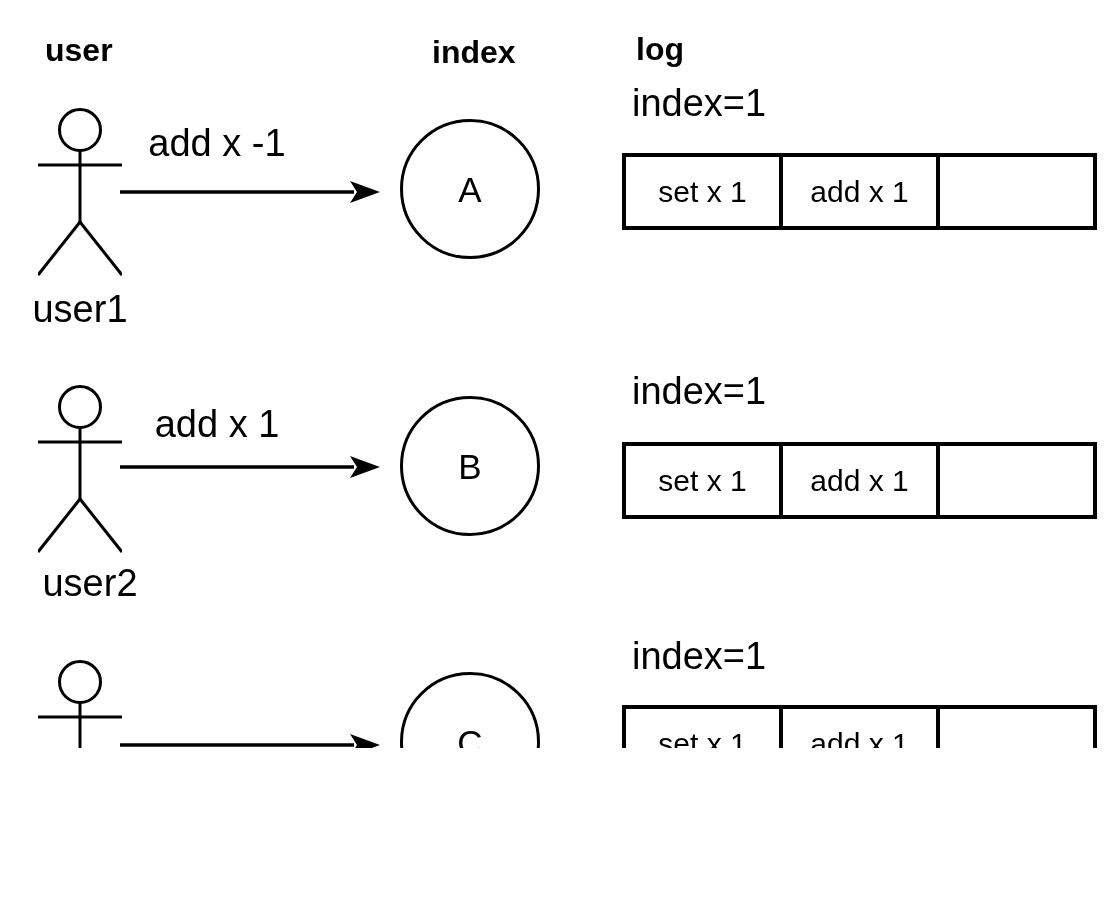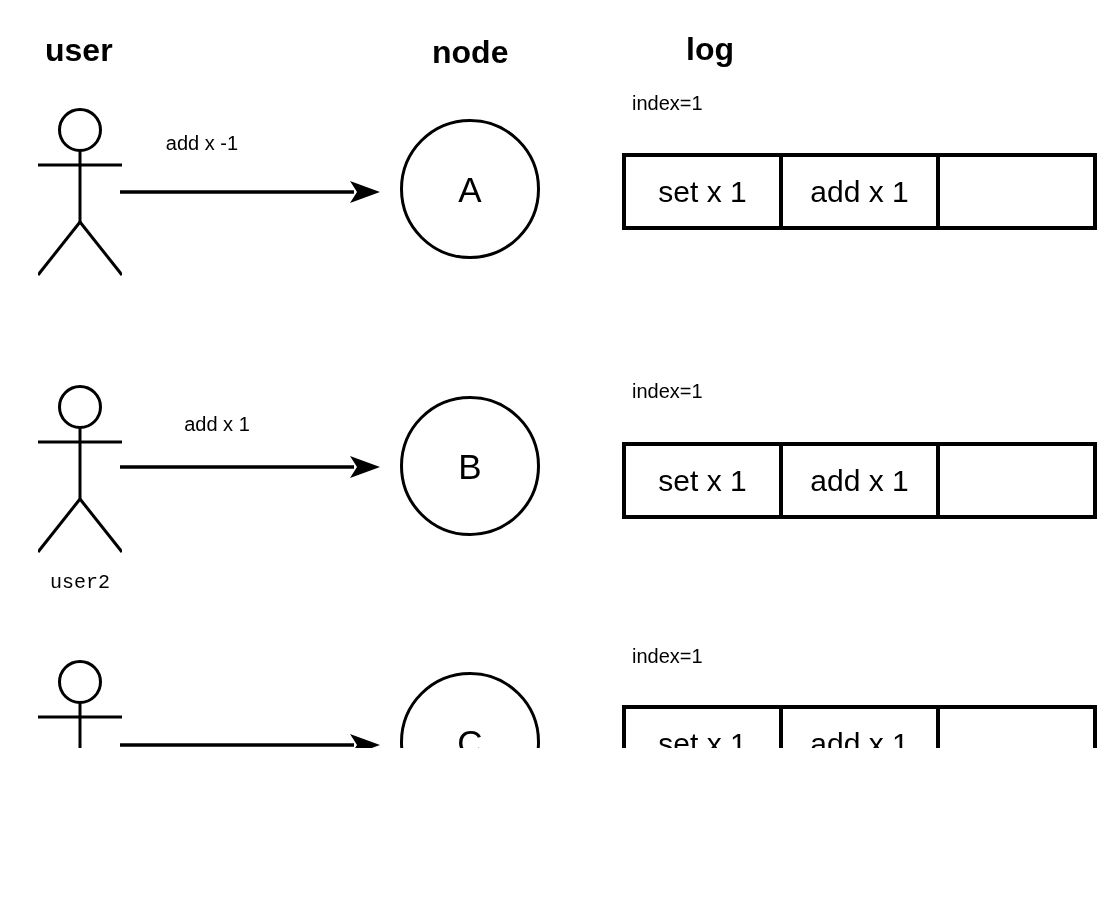--- a/index.html
+++ b/index.html
@@ -13,21 +13,21 @@
     overflow: hidden;
   }
   .abs { position: absolute; }
   .hdr {
     font-weight: bold;
     font-size: 32px;
     line-height: 38px;
     white-space: nowrap;
   }
   .lbl {
-    font-size: 20px;
+    font-size: 38px;
     line-height: 36px;
     white-space: nowrap;
   }
   .cmd-label {
     width: 260px;
     text-align: center;
   }
   .user-label {
     width: 160px;
     text-align: center;
@@ -66,33 +66,34 @@
   .log-cell + .log-cell { border-left: 4px solid #000000; }
   .index-label { left: 632px; }
   svg line, svg circle { stroke: #000000; fill: none; }
 </style>
 </head>
 <body>
 
 <div class="canvas">
 
   <div class="abs hdr" style="left:45px; top:31px;">user</div>
-  <div class="abs hdr" style="left:432px; top:33px;">node</div>
-  <div class="abs hdr" style="left:686px; top:30px;">log</div>
+  <div class="abs hdr" style="left:432px; top:33px;">index</div>
+  <div class="abs hdr" style="left:636px; top:30px;">log</div>
 
   <div class="abs" style="left:38px; top:108px;">
     <svg width="84" height="168" viewBox="0 0 84 168">
       <circle cx="42" cy="22" r="20.5" stroke-width="3"></circle>
       <line x1="42" y1="43" x2="42" y2="114" stroke-width="3"></line>
       <line x1="0" y1="57" x2="84" y2="57" stroke-width="3"></line>
       <line x1="42" y1="114" x2="0" y2="167" stroke-width="3"></line>
       <line x1="42" y1="114" x2="84" y2="167" stroke-width="3"></line>
     </svg>
   </div>
-  <div class="abs lbl cmd-label" style="left:72px; top:125px;">add x -1</div>
+  <div class="abs lbl user-label" style="left:0px; top:291px;">user1</div>
+  <div class="abs lbl cmd-label" style="left:87px; top:125px;">add x -1</div>
   <div class="abs" style="left:120px; top:179px;">
     <svg width="260" height="26" viewBox="0 0 260 26">
       <line x1="0" y1="13" x2="234" y2="13" stroke-width="3.5"></line>
       <polygon points="230,2 260,13 230,24 237,13" fill="#000000" stroke="none"></polygon>
     </svg>
   </div>
   <div class="abs node-circle" style="left:400px; top:119px;">
     <span class="node-letter">A</span>
   </div>
   <div class="abs lbl index-label" style="top:85px;">index=1</div>
@@ -104,21 +105,21 @@
 
   <div class="abs" style="left:38px; top:385px;">
     <svg width="84" height="168" viewBox="0 0 84 168">
       <circle cx="42" cy="22" r="20.5" stroke-width="3"></circle>
       <line x1="42" y1="43" x2="42" y2="114" stroke-width="3"></line>
       <line x1="0" y1="57" x2="84" y2="57" stroke-width="3"></line>
       <line x1="42" y1="114" x2="0" y2="167" stroke-width="3"></line>
       <line x1="42" y1="114" x2="84" y2="167" stroke-width="3"></line>
     </svg>
   </div>
-  <div class="abs lbl user-label" style="left:0px; top:565px;font-family:Liberation Mono, monospace;">user2</div>
+  <div class="abs lbl user-label" style="left:10px; top:565px;">user2</div>
   <div class="abs lbl cmd-label" style="left:87px; top:406px;">add x 1</div>
   <div class="abs" style="left:120px; top:454px;">
     <svg width="260" height="26" viewBox="0 0 260 26">
       <line x1="0" y1="13" x2="234" y2="13" stroke-width="3.5"></line>
       <polygon points="230,2 260,13 230,24 237,13" fill="#000000" stroke="none"></polygon>
     </svg>
   </div>
   <div class="abs node-circle" style="left:400px; top:396px;">
     <span class="node-letter">B</span>
   </div>

